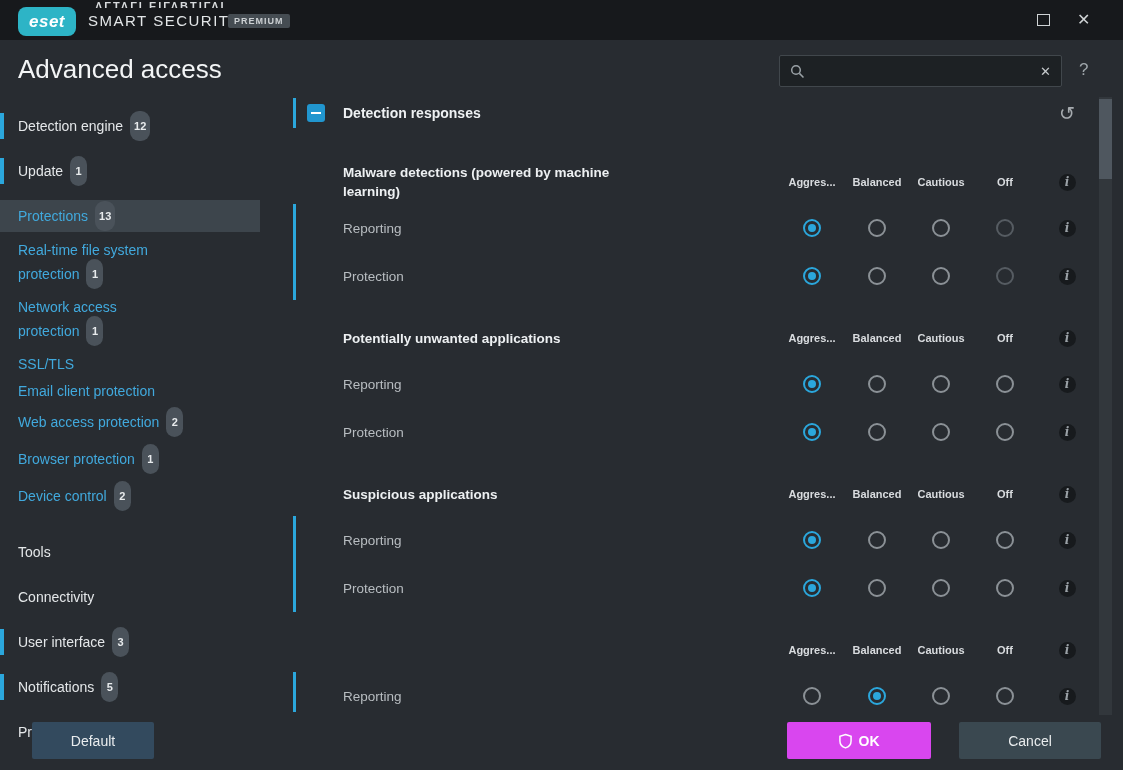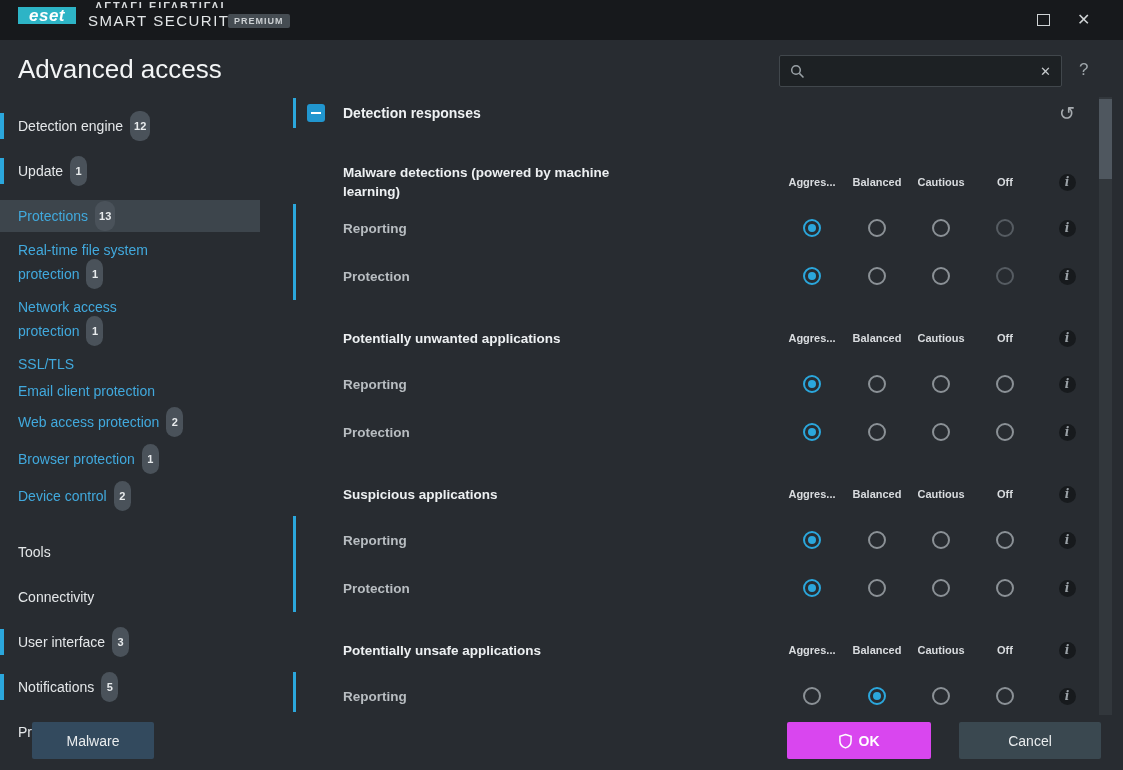--- a/index.html
+++ b/index.html
@@ -2,21 +2,21 @@
 <html><head>
 <meta charset="utf-8">
 <style>
   * { margin:0; padding:0; box-sizing:border-box; }
   body { background:#111; font-family:"Liberation Sans", sans-serif; }
   .window { position:relative; width:1123px; height:770px; background:#282c31; overflow:hidden; }
 
   
   .titlebar { position:absolute; left:0; top:0; width:100%; height:40px; background:#17191c; }
   .artifact { position:absolute; left:95px; top:0; height:8px; overflow:hidden; color:#d8dbdd; font-size:11px; font-weight:bold; letter-spacing:2px; line-height:12px; }
-  .logo { position:absolute; left:18px; top:7px; width:58px; height:17px; background:#2db4c6; border-radius:0; color:#fff; font-weight:bold; font-style:italic; font-size:17px; display:flex; align-items:center; justify-content:center; letter-spacing:.5px; }
+  .logo { position:absolute; left:18px; top:7px; width:58px; height:29px; background:#2db4c6; border-radius:8px; color:#fff; font-weight:bold; font-style:italic; font-size:17px; display:flex; align-items:center; justify-content:center; letter-spacing:.5px; }
   .brand { position:absolute; left:88px; top:0; height:40px; display:flex; align-items:center; color:#e3e6e8; font-size:15px; letter-spacing:1.5px; font-weight:500; }
   .premium { position:absolute; left:228px; top:14px; background:#454c52; color:#ccd0d3; font-size:9px; font-weight:bold; letter-spacing:1px; padding:2px 6px; border-radius:2px; }
   .win-max { position:absolute; left:1037px; top:14px; width:13px; height:12px; border:1px solid #cfd3d5; }
   .win-close { position:absolute; left:1077px; top:10px; color:#cfd3d5; font-size:16px; line-height:20px; }
 
   
   .page-title { position:absolute; left:18px; top:54px; font-size:26px; color:#f3f5f6; font-weight:400; }
   .search { position:absolute; left:779px; top:55px; width:283px; height:32px; background:#1d2124; border:1px solid #41474c; border-radius:2px; display:flex; align-items:center; padding:0 10px; gap:8px; }
   .search input { flex:1; background:transparent; border:none; outline:none; color:#dfe2e4; font-size:13px; font-family:"Liberation Sans", sans-serif; min-width:0; }
   .search .clear { color:#c6cacd; font-size:13px; cursor:default; }
@@ -41,21 +41,21 @@
   .collapse { position:absolute; left:14px; top:4px; width:18px; height:18px; background:#2196cf; border-radius:3px; }
   .collapse::after { content:""; position:absolute; left:4px; top:8px; width:10px; height:2px; background:#fff; }
   .sh-title { position:absolute; left:50px; top:0; height:26px; line-height:26px; font-weight:bold; font-size:14px; color:#eef1f3; }
 
   .group { position:relative; margin-top:16px; }
   .group.first { margin-top:34px; }
   .group-bar { position:absolute; left:0; top:44px; bottom:0; width:3px; background:#2ba7dc; }
   .grow { position:relative; height:44px; }
   .gtitle { position:absolute; left:50px; top:0; bottom:0; width:310px; display:flex; align-items:center; font-weight:bold; font-size:13.5px; color:#edf0f2; line-height:19px; }
   .row { position:relative; height:48px; }
-  .rlabel { position:absolute; left:50px; top:0; bottom:0; display:flex; align-items:center; color:#b8bdc1; font-size:13.5px;font-weight:bold; }
+  .rlabel { position:absolute; left:50px; top:0; bottom:0; display:flex; align-items:center; color:#b8bdc1; font-size:13.5px; }
   .cell { position:absolute; top:0; bottom:0; width:64px; display:flex; align-items:center; justify-content:center; }
   .c0 { left:487px; } .c1 { left:552px; } .c2 { left:616px; } .c3 { left:680px; }
   .ci { left:746px; width:56px; }
   .hc { font-weight:bold; font-size:11px; color:#d9dcdf; text-align:center; }
 
   .radio { width:18px; height:18px; border:2px solid #8b9196; border-radius:50%; position:relative; background:transparent; }
   .radio.sel { border-color:#2ba7dc; }
   .radio.sel::after { content:""; position:absolute; left:3px; top:3px; width:8px; height:8px; border-radius:50%; background:#2ba7dc; }
   .radio.dis { border-color:#565c62; }
   .info-icon { width:17px; height:17px; border-radius:50%; background:#171a1d; color:#9aa1a6; font-family:"DejaVu Serif", serif; font-style:italic; font-weight:bold; font-size:12px; display:flex; align-items:center; justify-content:center; line-height:17px; }
@@ -266,21 +266,20 @@
               <span class="radio"></span>
             </div>
             <div class="cell ci">
               <span class="info-icon">i</span>
             </div>
           </div>
         </div>
         <div class="group">
           <span class="group-bar"></span>
           <div class="grow">
-            <div class="gtitle">Potentially unsafe applications</div>
             <div class="cell hc c0">Aggres...</div>
             <div class="cell hc c1">Balanced</div>
             <div class="cell hc c2">Cautious</div>
             <div class="cell hc c3">Off</div>
             <div class="cell ci">
               <span class="info-icon">i</span>
             </div>
           </div>
           <div class="row">
             <div class="rlabel">Reporting</div>
@@ -301,21 +300,21 @@
             </div>
           </div>
         </div>
       </div>
   </div>
 
   <div class="scroll-track"></div>
   <div class="scroll-thumb"></div>
 
   <div class="btn btn-default">
-    <span>Malware</span>
+    <span>Default</span>
   </div>
   <div class="btn btn-ok">
     <svg width="13" height="16" viewBox="0 0 14 16">
       <path d="M7 1 L13 3 V8 C13 12 10.3 14.4 7 15.4 C3.7 14.4 1 12 1 8 V3 Z" fill="none" stroke="#ffffff" stroke-width="1.6"></path>
     </svg>
     <span>OK</span>
   </div>
   <div class="btn btn-cancel">
     <span>Cancel</span>
   </div>

